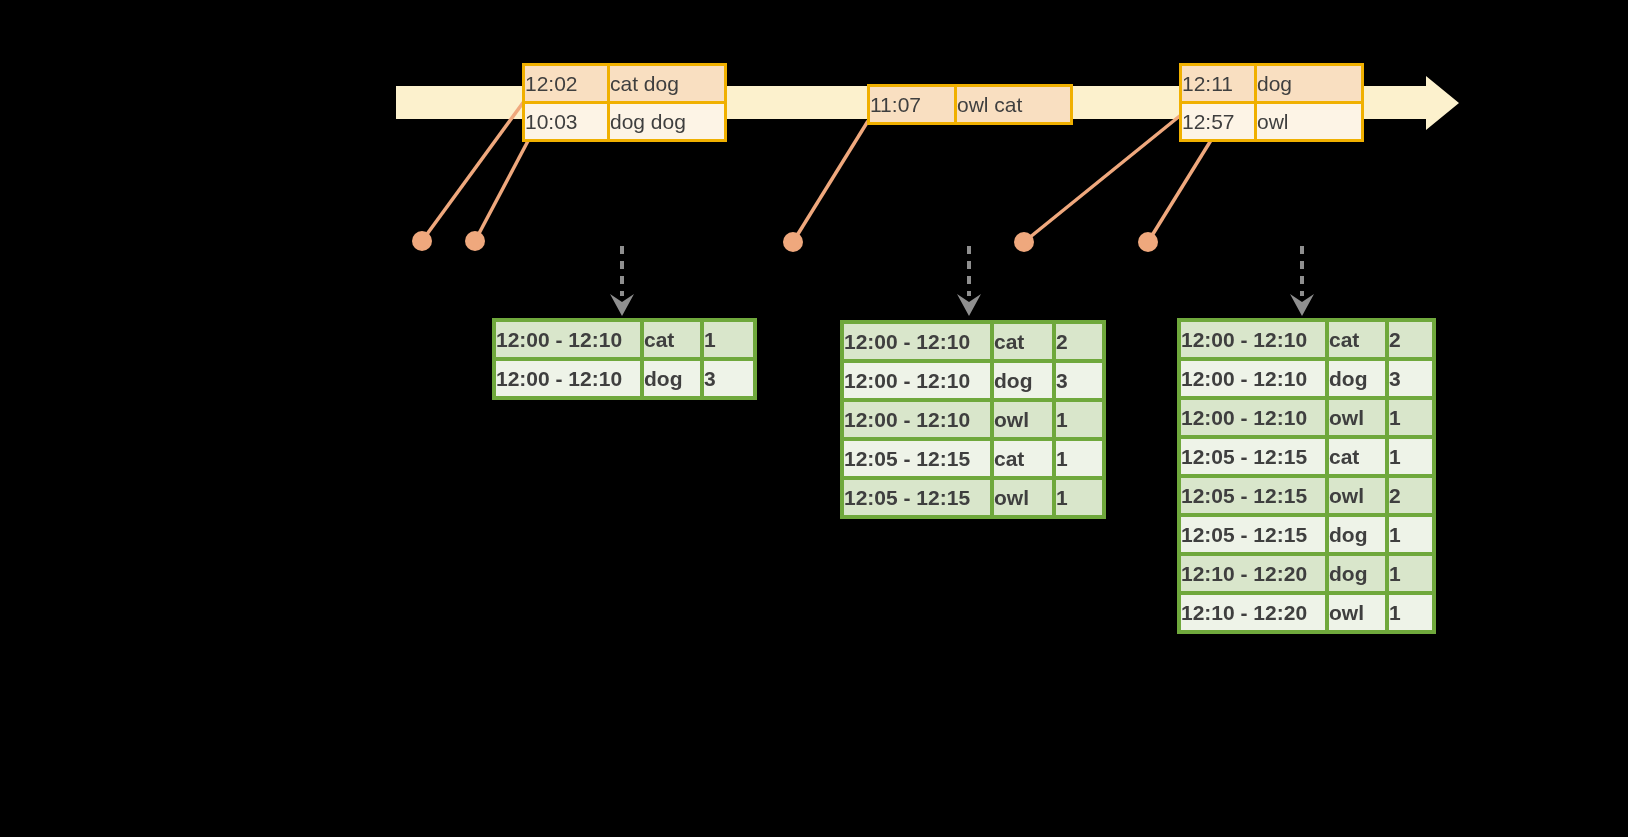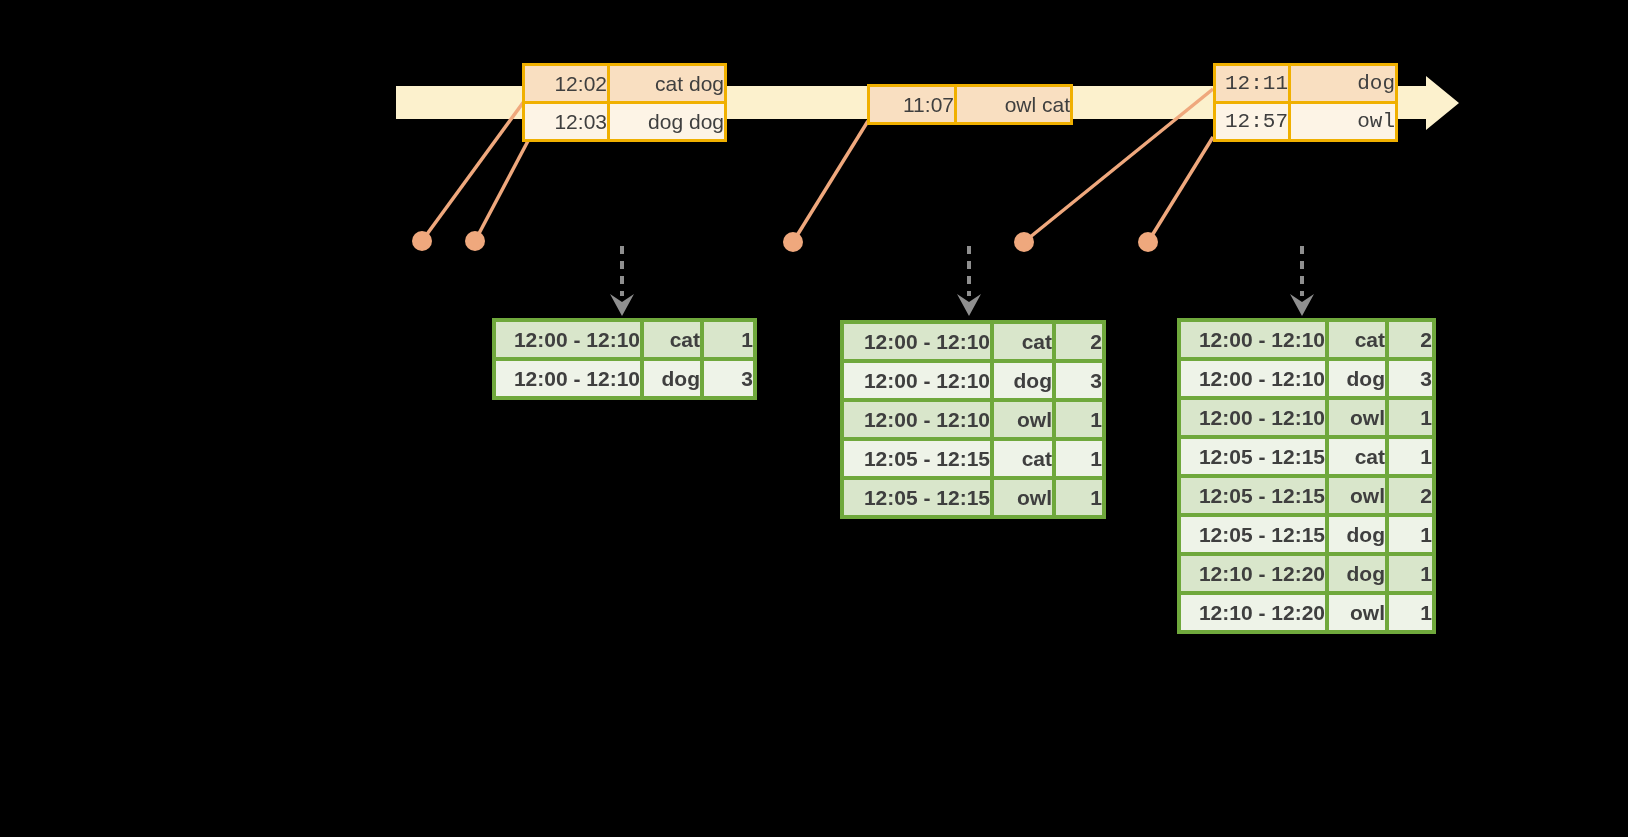--- a/index.html
+++ b/index.html
@@ -13,30 +13,30 @@
   .stage{position:relative;width:1628px;height:837px;background:var(--bg,#000);
          overflow:hidden;font-family:"Liberation Sans","DejaVu Sans",sans-serif;color:var(--ink,#3f3f3f);}
   svg.overlay{position:absolute;left:0;top:0;}
   .tl{fill:var(--cream,#fcf1cd);}
   .conn{stroke:var(--salmon,#efa87d);stroke-width:3.5px;}
   .dot{fill:var(--salmon,#efa87d);}
   .trig{stroke:var(--gray,#8f8f8f);stroke-width:4px;stroke-dasharray:8 7;}
   .trig-head{fill:var(--gray,#8f8f8f);}
 
   table{border-collapse:collapse;table-layout:fixed;position:absolute;}
-  td{overflow:hidden;white-space:nowrap;text-align:right;vertical-align:middle;
+  td{overflow:hidden;white-space:nowrap;text-align:left;vertical-align:middle;
      font-size:21px;color:var(--ink,#3f3f3f);padding:0;}
 
   .ebox{border:3px solid var(--gold,#f0b000);}
   .ebox td{border:3px solid var(--gold,#f0b000);height:35px;}
   .ebox tr:nth-child(odd) td{background:var(--peach-dark,#f9dfc1);}
   .ebox tr:nth-child(even) td{background:var(--peach-light,#fdf4e6);}
   #ebox1{left:522px;top:63px;width:202px;}
   #ebox2{left:867px;top:84px;width:203px;}
-  #ebox3{left:1213px;top:63px;width:182px;font-family:Liberation Mono, monospace;}
+  #ebox3{left:1179px;top:63px;width:182px;}
 
   .gtable{border:4px solid var(--green,#6fa83c);font-weight:bold;}
   .gtable td{border:4px solid var(--green,#6fa83c);height:35px;}
   .gtable tr:nth-child(odd) td{background:var(--green-dark,#d9e6cb);}
   .gtable tr:nth-child(even) td{background:var(--green-light,#eef3e8);}
   #gtable1{left:492px;top:318px;width:261px;}
   #gtable2{left:840px;top:320px;width:262px;}
   #gtable3{left:1177px;top:318px;width:255px;}
 </style>
 </head>
@@ -79,21 +79,21 @@
         <col style="width:85px">
         <col style="width:117px">
       </colgroup>
     <tbody>
 
     <tr>
         <td>12:02</td>
         <td>cat dog</td>
       </tr>
         <tr>
-        <td>12:03</td>
+        <td>10:03</td>
         <td>dog dog</td>
       </tr>
       </tbody>
   </table>
 
   <table class="ebox" id="ebox2">
     <colgroup>
         <col style="width:87px">
         <col style="width:116px">
       </colgroup>

